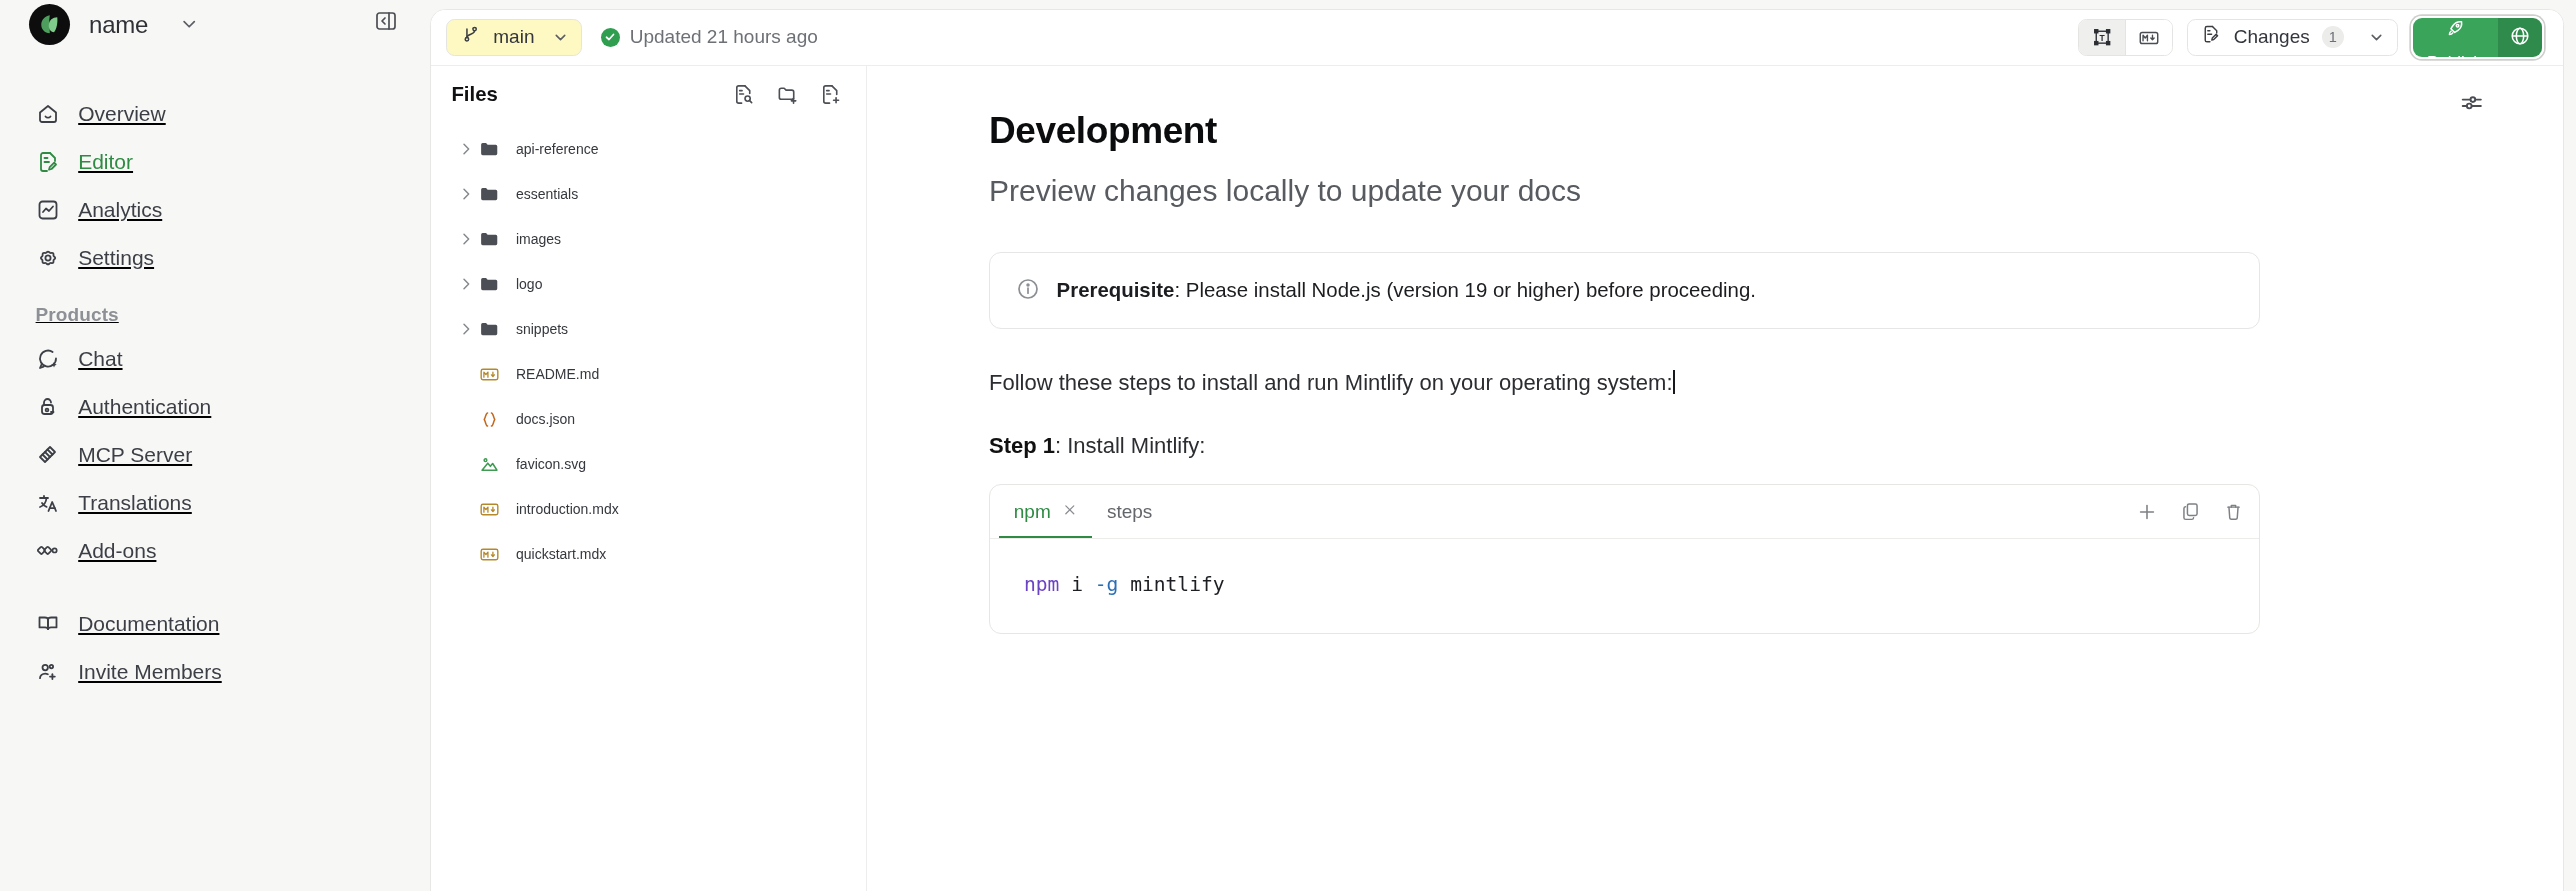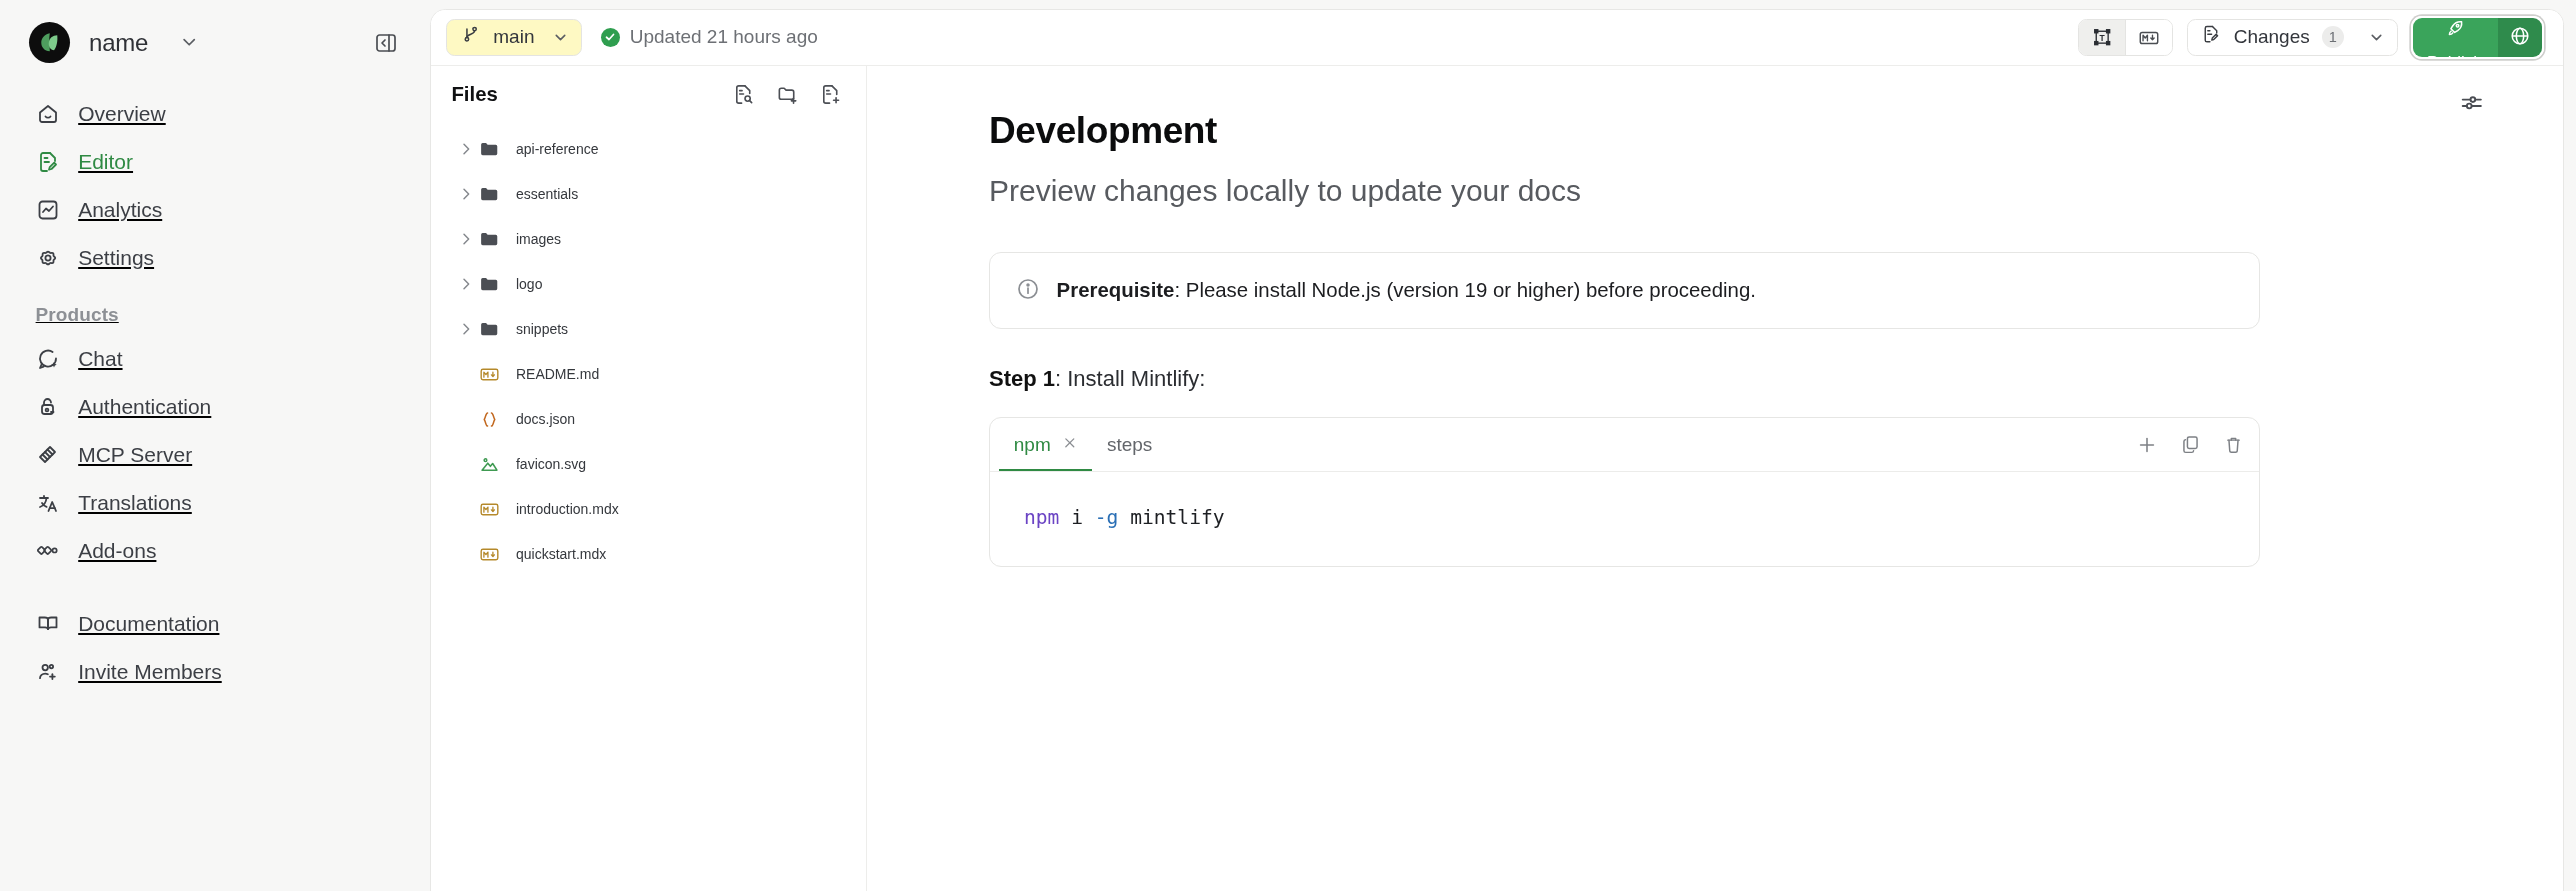--- a/index.html
+++ b/index.html
@@ -13,22 +13,22 @@
   .app { position: relative; width: 2576px; height: 891px; display: flex; }
 
   
   .sidebar {
     width: 430px; height: 891px; flex: 0 0 430px;
     background: #f7f7f6;
     padding: 0 0 0 0;
     display: flex; flex-direction: column;
   }
   .brand-row {
-    height: 73px; display: flex; align-items: center;
-    padding: 12px 27px 0 29px; gap: 0;
+    height: 73px; display: flex; align-items: flex-start;
+    padding: 4px 27px 0 29px; gap: 0;
   }
   .brand-left { display: flex; align-items: center; gap: 19px; cursor: pointer; }
   .avatar {
     width: 41px; height: 41px; border-radius: 50%;
     background: #0d0d0d; display: flex; align-items: center; justify-content: center;
     flex: 0 0 41px;
   }
   .brand-name { font-size: 24px; color: #2f3136; letter-spacing: -0.2px; }
   .chev { margin-left: 12px; display: flex; align-items: center; }
   .spacer { flex: 1 1 auto; }
@@ -652,20 +652,21 @@
                     <circle cx="12" cy="12" r="9"></circle>
                       <line x1="12" y1="11" x2="12" y2="16.2"></line>
                       <circle cx="12" cy="7.9" r="0.9" fill="#8b8e93"></circle>
                   </svg>
                 </span>
                 <div class="callout-text">
                   <b>Prerequisite</b><span>: Please install Node.js (version 19 or higher) before proceeding.</span>
                 </div>
               </div>
 
+              <p class="para"><span>Follow these steps to install and run Mintlify on your operating system:</span><span class="caret"></span></p>
 
               <p class="step"><b>Step 1</b><span>: Install Mintlify:</span></p>
 
               <div class="codeblock">
                 <div class="code-tabs">
                   <div class="ctab active">
                     <span>npm</span>
                     <span class="ctab-x">
                       <svg width="13.6" height="13.6" viewBox="0 0 24 24" fill="none" stroke="#8a8d92" stroke-width="2.2" stroke-linecap="round">
                           <line x1="5" y1="5" x2="19" y2="19"></line>

